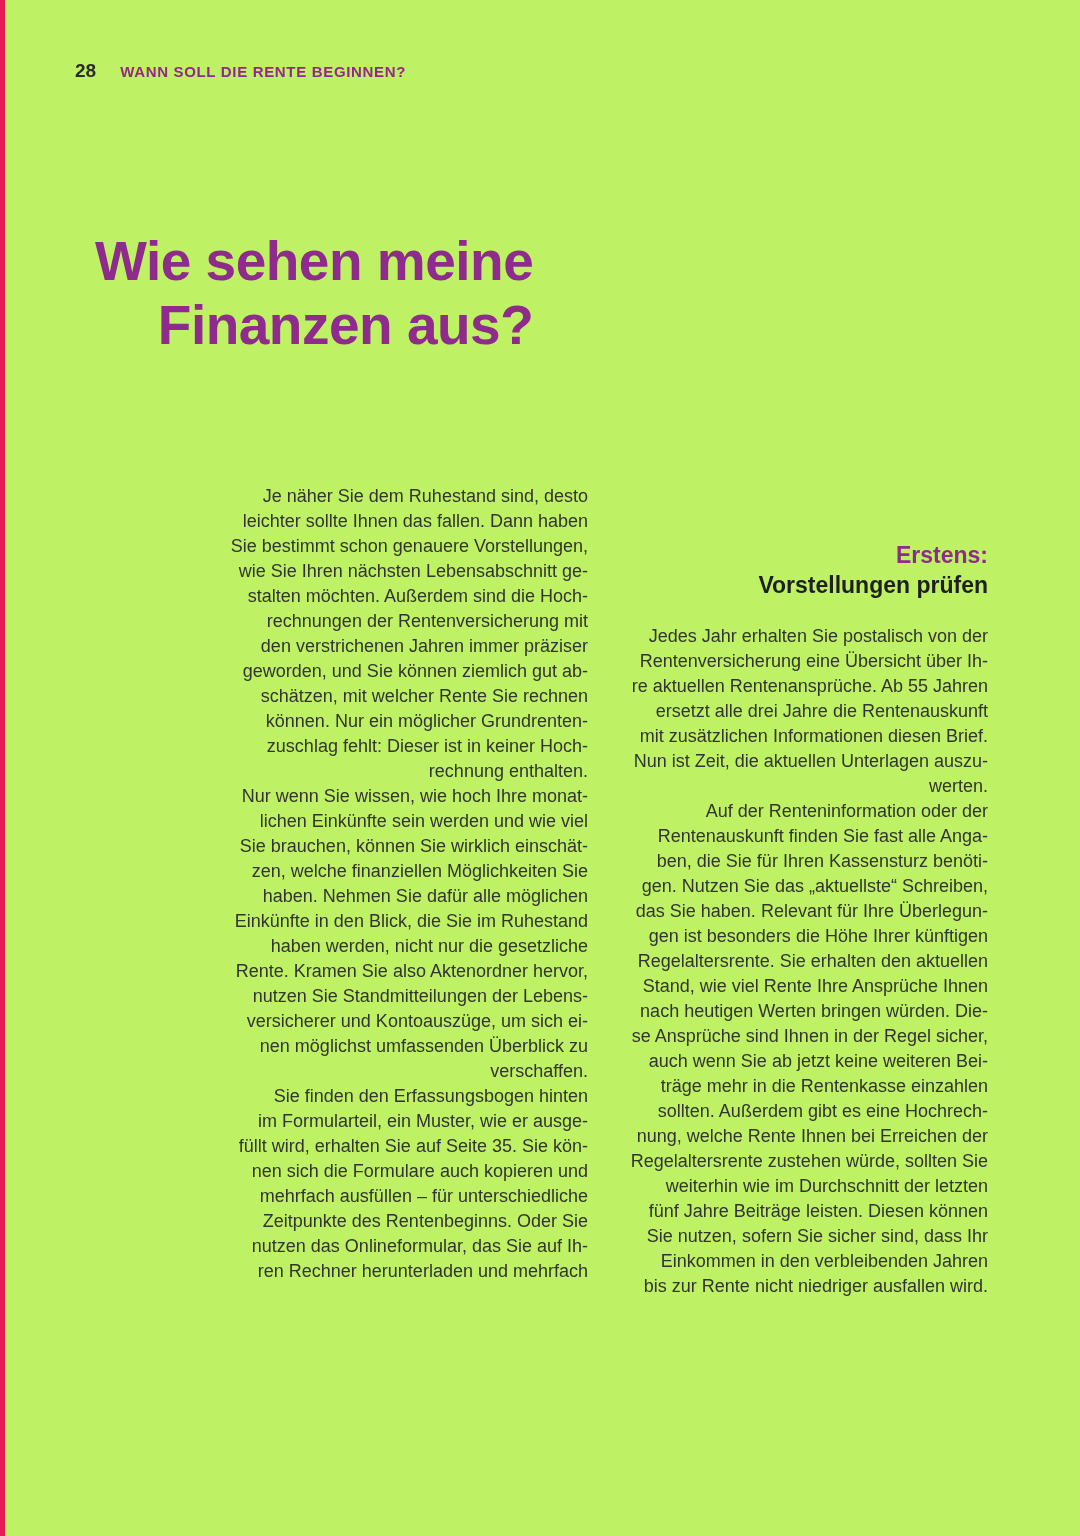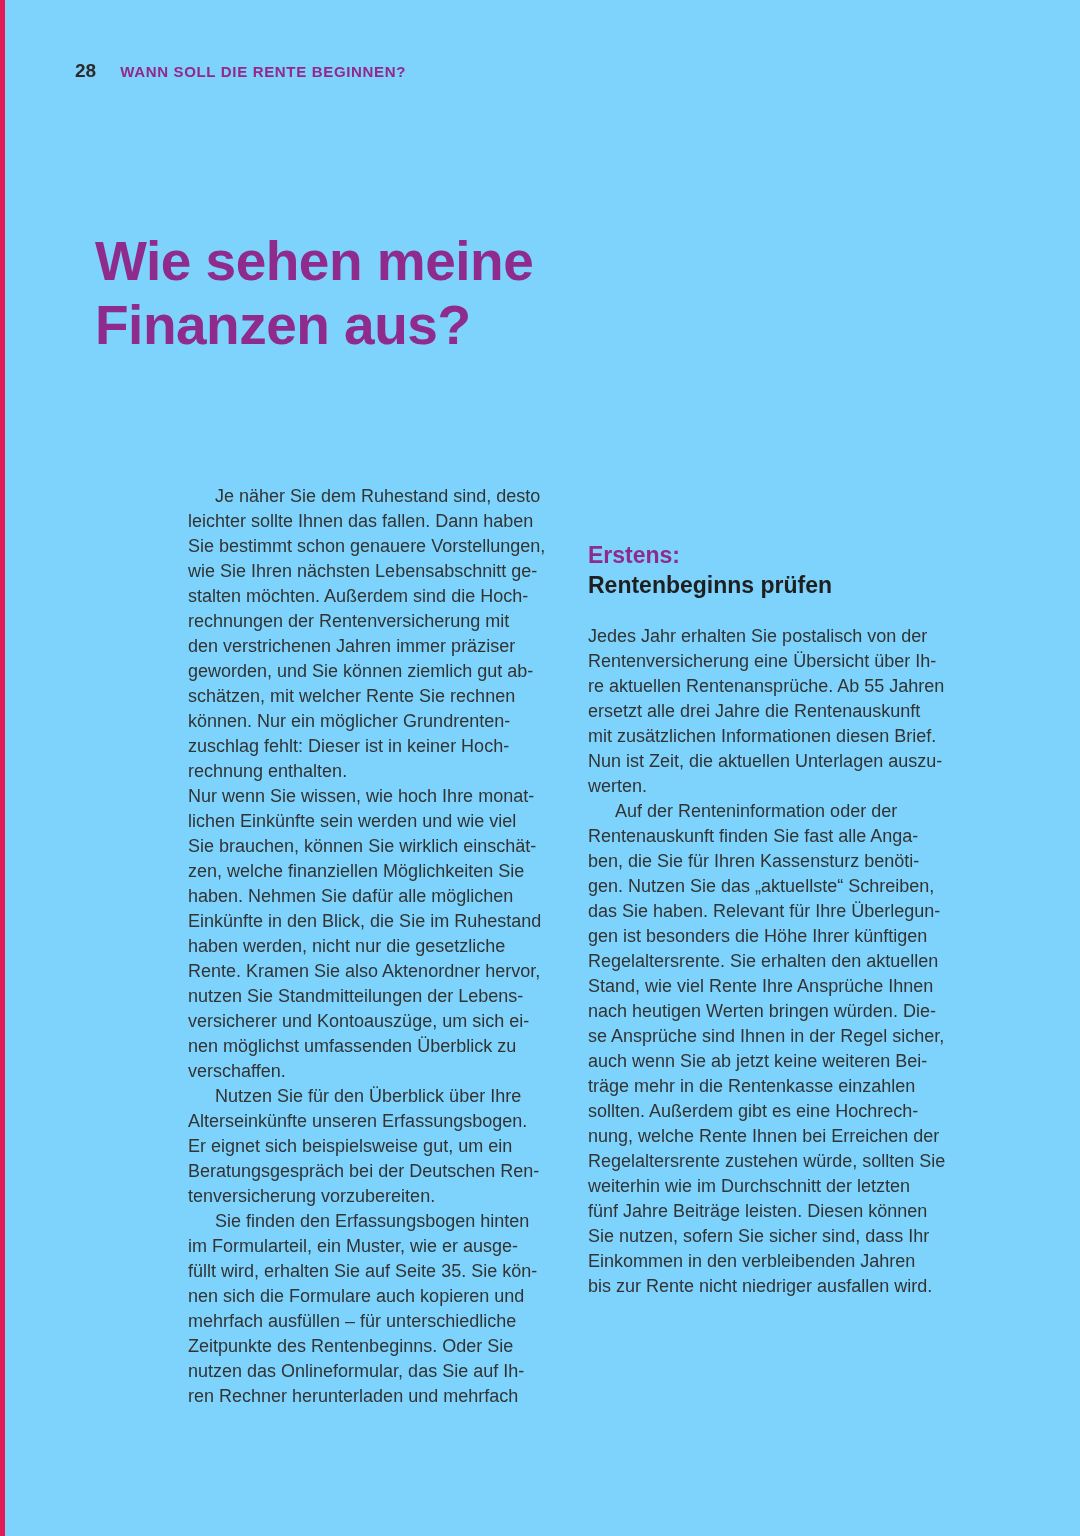--- a/index.html
+++ b/index.html
@@ -1,22 +1,23 @@
 <!DOCTYPE html>
 <html><head>
 <meta charset="utf-8">
 <style>
   html, body { margin: 0; padding: 0; background: #ffffff; }
   .page {
     position: relative;
     width: 1080px;
     height: 1536px;
-    background: #7dd3fc;
+    background: #bef264;
     font-family: "Liberation Sans", sans-serif;
     overflow: hidden;
+    text-align: right;
   }
   .edge-line {
     position: absolute;
     left: 0; top: 0;
     width: 5px; height: 1536px;
   }
   .running-header {
     position: absolute;
     left: 75px; top: 60px;
     display: flex;
@@ -119,40 +120,35 @@
 Sie brauchen, können Sie wirklich einschät-
 zen, welche finanziellen Möglichkeiten Sie
 haben. Nehmen Sie dafür alle möglichen
 Einkünfte in den Blick, die Sie im Ruhestand
 haben werden, nicht nur die gesetzliche
 Rente. Kramen Sie also Aktenordner hervor,
 nutzen Sie Standmitteilungen der Lebens-
 versicherer und Kontoauszüge, um sich ei-
 nen möglichst umfassenden Überblick zu
 verschaffen.</p>
-    <p class="body-par indent">Nutzen Sie für den Überblick über Ihre
-Alterseinkünfte unseren Erfassungsbogen.
-Er eignet sich beispielsweise gut, um ein
-Beratungsgespräch bei der Deutschen Ren-
-tenversicherung vorzubereiten.</p>
     <p class="body-par indent">Sie finden den Erfassungsbogen hinten
 im Formularteil, ein Muster, wie er ausge-
 füllt wird, erhalten Sie auf Seite 35. Sie kön-
 nen sich die Formulare auch kopieren und
 mehrfach ausfüllen – für unterschiedliche
 Zeitpunkte des Rentenbeginns. Oder Sie
 nutzen das Onlineformular, das Sie auf Ih-
 ren Rechner herunterladen und mehrfach</p>
   </div>
 
   <div class="column column-right">
 
     <div class="section-heading">
       <div class="section-kicker">Erstens:</div>
-      <div class="section-title">Rentenbeginns prüfen</div>
+      <div class="section-title">Vorstellungen prüfen</div>
     </div>
 
     <p class="body-par">Jedes Jahr erhalten Sie postalisch von der
 Rentenversicherung eine Übersicht über Ih-
 re aktuellen Rentenansprüche. Ab 55 Jahren
 ersetzt alle drei Jahre die Rentenauskunft
 mit zusätzlichen Informationen diesen Brief.
 Nun ist Zeit, die aktuellen Unterlagen auszu-
 werten.</p>
     <p class="body-par indent">Auf der Renteninformation oder der

